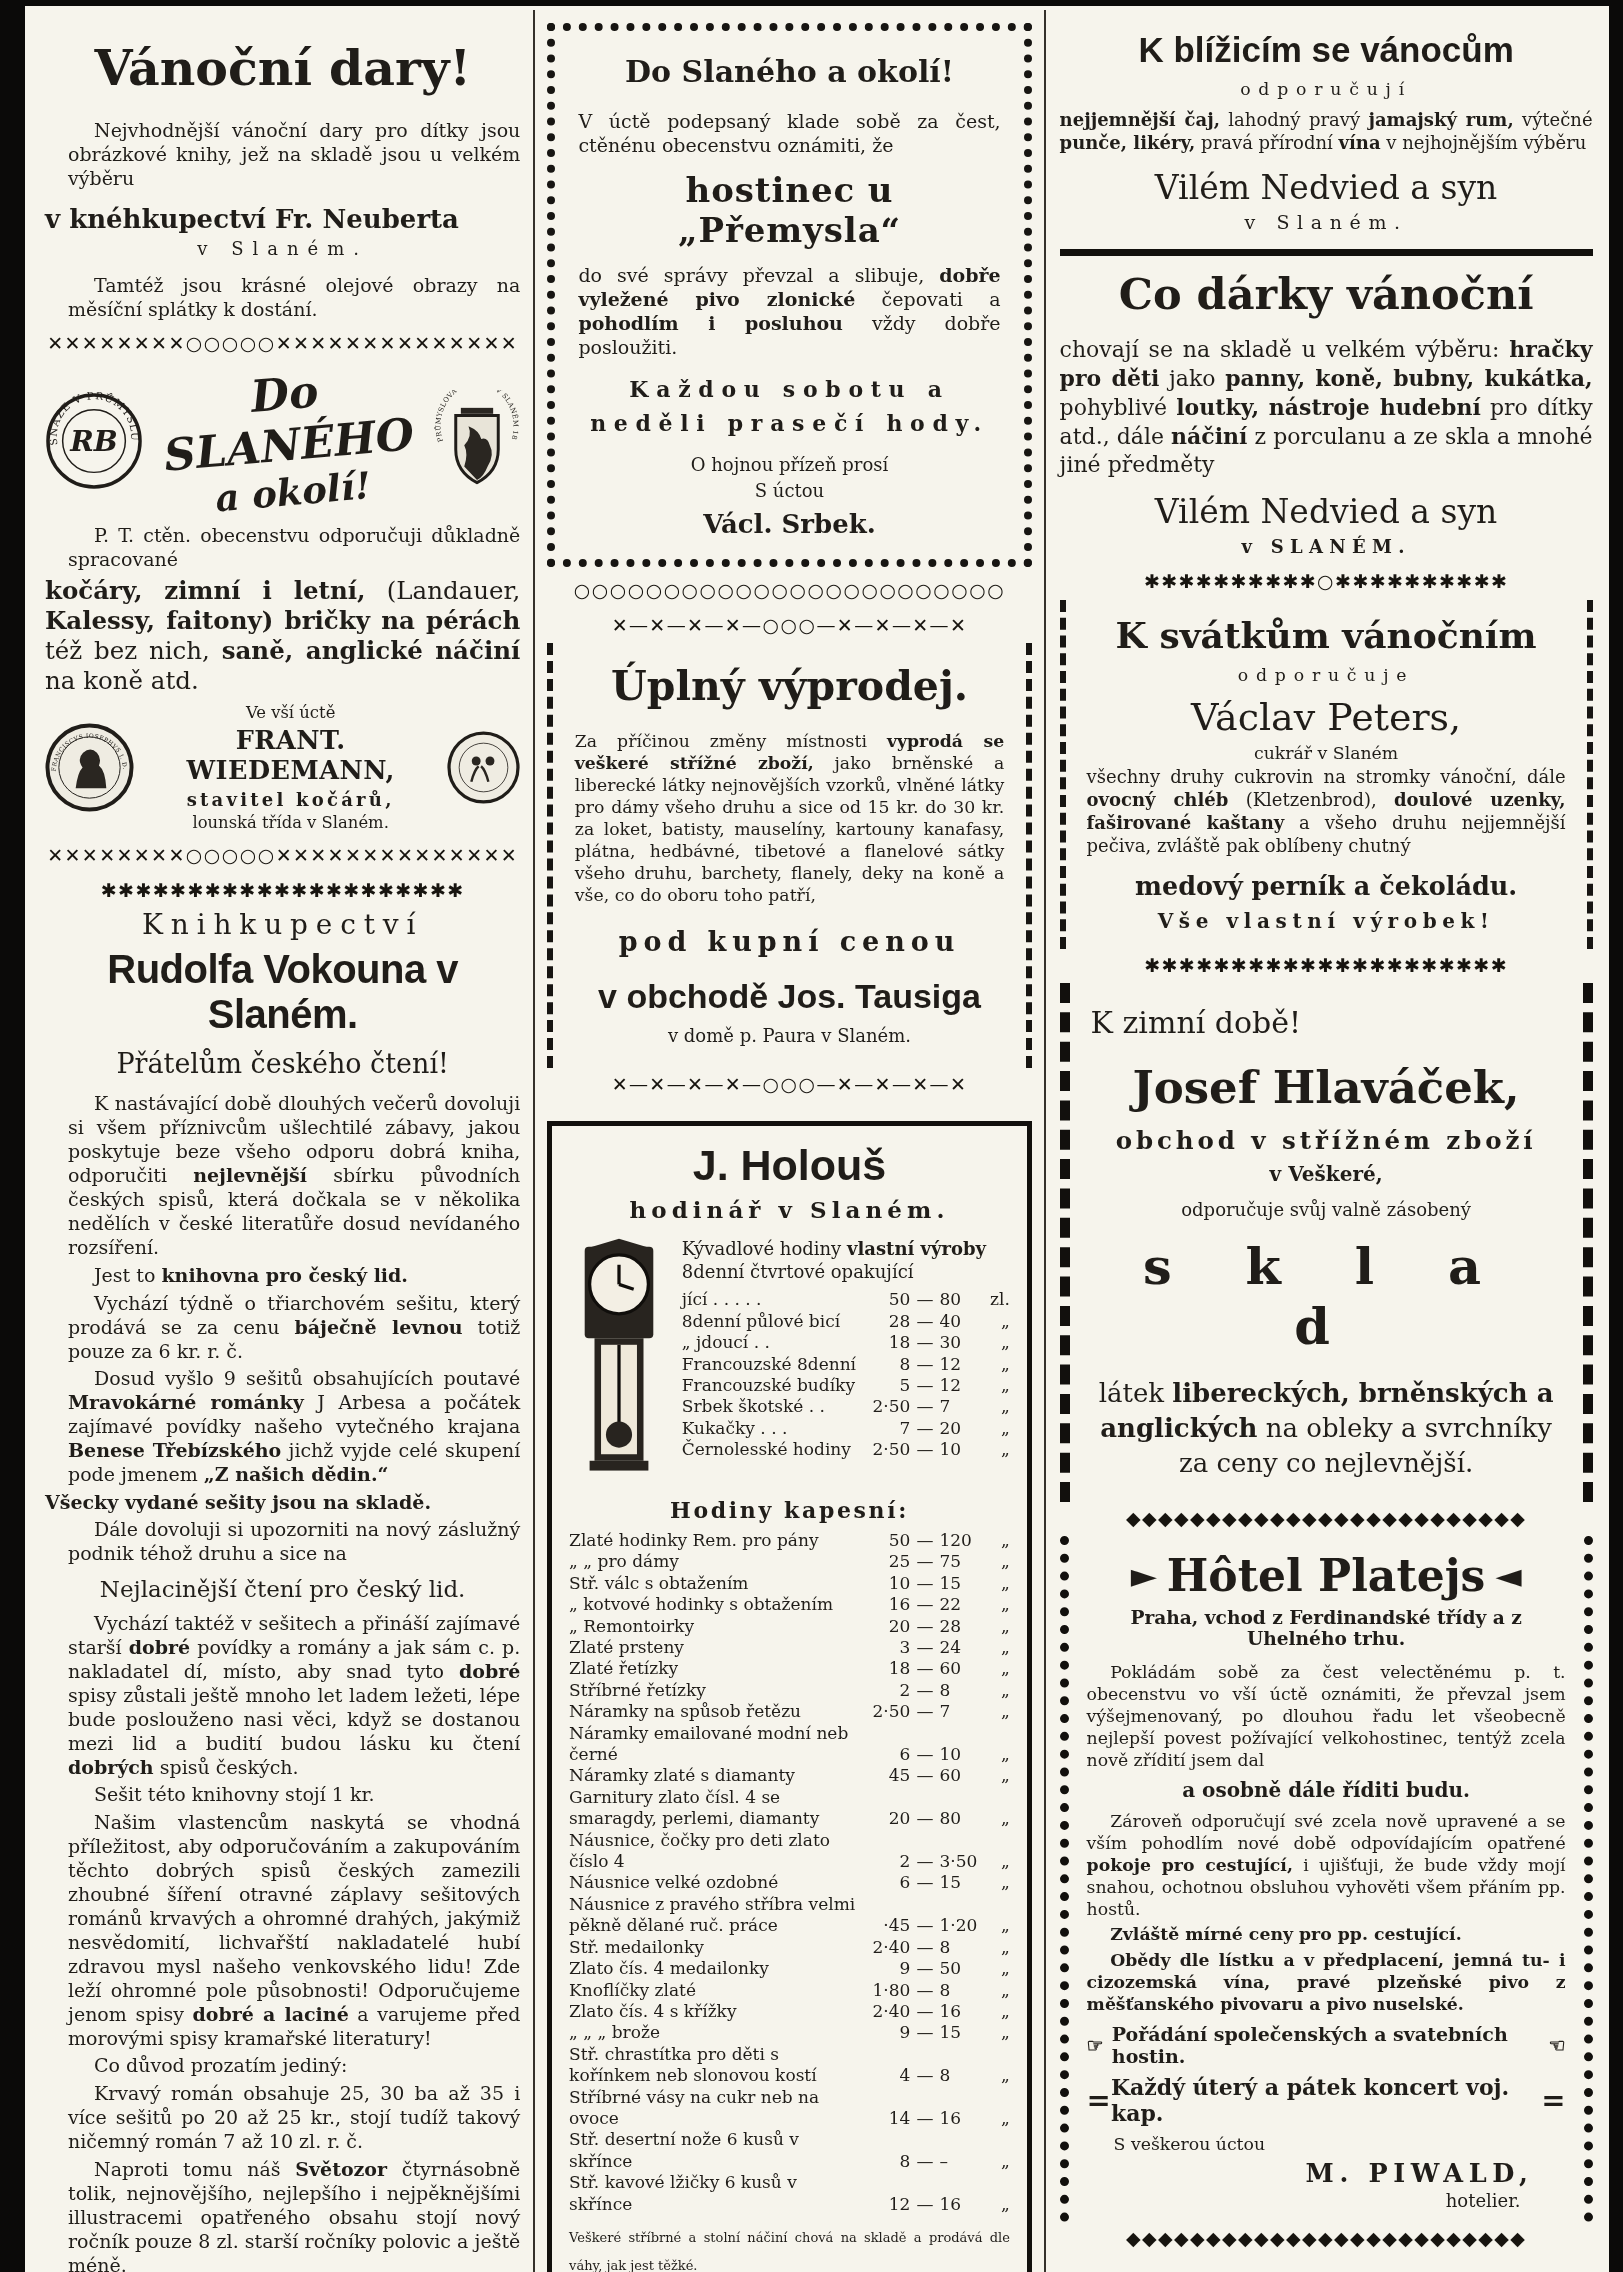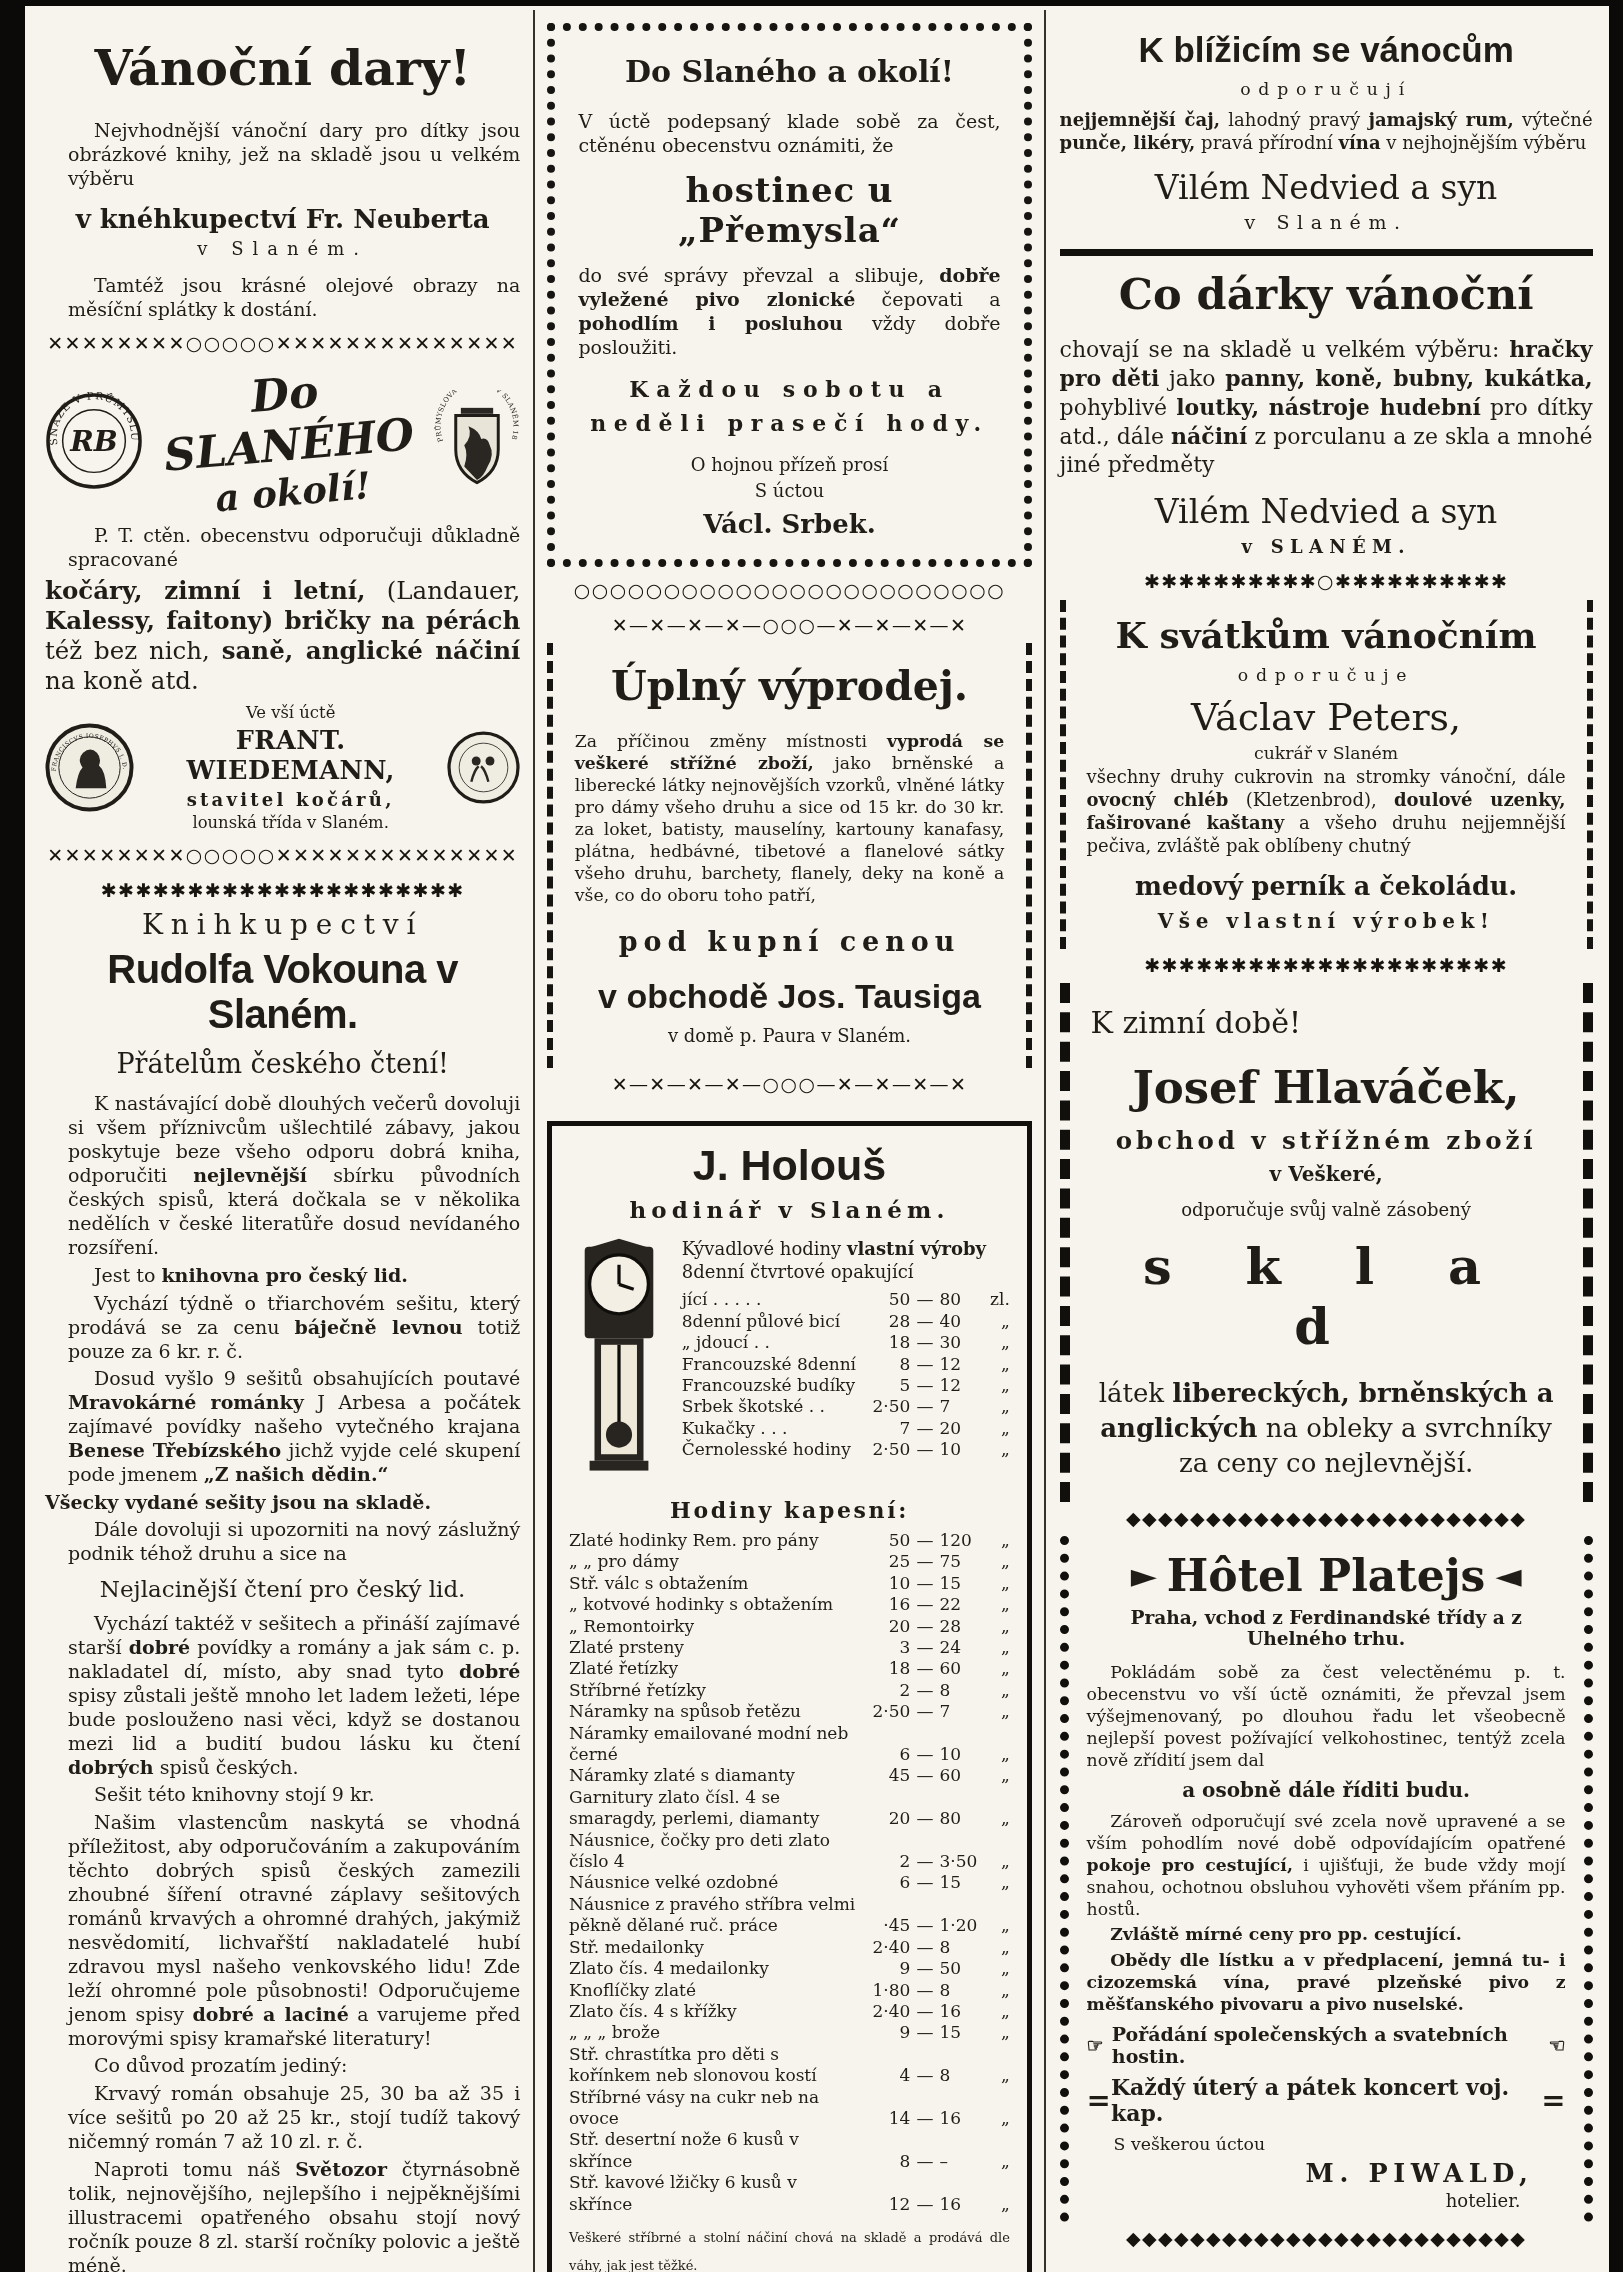--- a/index.html
+++ b/index.html
@@ -27,21 +27,21 @@
   .center { text-align: center; }
   .body { font-size: 19px; line-height: 24px; text-align: justify; margin: 3.6px 0; }
   p.ind { text-indent: 26px; margin-left: 23px; }
   .small { font-size: 17.3px; line-height: 22px; }
 
   .orn { text-align: center; white-space: nowrap; overflow: hidden; font-size: 19px; line-height: 1.25; margin: 11.8px 0; letter-spacing: 1.4px; color:#17140f; }
   .orn.tight { margin: 5.5px 0; }
 
   
   .a1-title { font-size: 49px; font-weight: 700; text-align: center; margin: 29px 0 21px; }
-  .a1-store { font-size: 26px; font-weight: 700; text-align: center; margin: 13.6px 0 4.5px; }
+  .a1-store { font-size: 26px; font-weight: 700; margin: 13.6px 0 4.5px; }
   .a1-place { font-size: 18px; letter-spacing: .5em; text-align: center; margin-bottom: 13.6px; }
 
   .emblem { display: flex; align-items: center; justify-content: space-between; margin: 6.4px 0 9px; }
   .emblem-script { flex: 1; text-align: center; transform: rotate(-5deg); }
   .emblem-script .l1 { font-size: 44px; font-style: italic; font-weight: 700; }
   .emblem-script .l2 { font-size: 37px; font-style: italic; font-weight: 700; }
 
   .wied-display { font-size: 24.5px; line-height: 30px; text-align: justify; margin: 4.5px 0 7.3px; }
   .wied-row { display: flex; align-items: center; justify-content: space-between; margin: 4.5px 0 2.7px; }
   .wied-mid { flex: 1; text-align: center; padding: 0 6.4px; }
@@ -211,21 +211,21 @@
         <div class="vok-sub">Přátelům českého čtení!</div>
 
         <p class="body ind"><span>K nastávající době dlouhých večerů dovoluji si všem příznivcům ušlechtilé zábavy, jakou poskytuje beze všeho odporu dobrá kniha, odporučiti </span><span class="b">nejlevnější</span><span> sbírku původních českých spisů, která dočkala se v několika nedělích v české literatůře dosud nevídaného rozsíření.</span></p>
         <p class="body ind"><span>Jest to </span><span class="b">knihovna pro český lid.</span></p>
         <p class="body ind"><span>Vychází týdně o třiarchovém sešitu, který prodává se za cenu </span><span class="b">báječně levnou</span><span> totiž pouze za 6 kr. r. č.</span></p>
         <p class="body ind"><span>Dosud vyšlo 9 sešitů obsahujících poutavé </span><span class="b">Mravokárné románky</span><span> J Arbesa a počátek zajímavé povídky našeho vytečného krajana </span><span class="b">Benese Třebízského</span><span> jichž vyjde celé skupení pode jmenem </span><span class="b">„Z našich dědin.“</span></p>
         <p class="body boldline center">Všecky vydané sešity jsou na skladě.</p>
         <p class="body ind">Dále dovoluji si upozorniti na nový záslužný podnik téhož druhu a sice na</p>
         <div class="vok-sh">Nejlacinější čtení pro český lid.</div>
         <p class="body ind"><span>Vychází taktéž v sešitech a přináší zajímavé starší </span><span class="b">dobré</span><span> povídky a romány a jak sám c. p. nakladatel dí, místo, aby snad tyto </span><span class="b">dobré</span><span> spisy zůstali ještě mnoho let ladem ležeti, lépe bude poslouženo nasi věci, když se dostanou mezi lid a budití budou lásku ku čtení </span><span class="b">dobrých</span><span> spisů českých.</span></p>
-        <p class="body ind">Sešit této knihovny stojí 9 kr.</p>
+        <p class="body ind">Sešit této knihovny stojí 1 kr.</p>
         <p class="body ind"><span>Našim vlastencům naskytá se vhodná příležitost, aby odporučováním a zakupováním těchto dobrých spisů českých zamezili zhoubné šíření otravné záplavy sešitových románů krvavých a ohromné drahých, jakýmiž nesvědomití, lichvařští nakladatelé hubí zdravou mysl našeho venkovského lidu! Zde leží ohromné pole působnosti! Odporučujeme jenom spisy </span><span class="b">dobré a laciné</span><span> a varujeme před morovými spisy kramařské literatury!</span></p>
         <p class="body ind">Co důvod prozatím jediný:</p>
         <p class="body ind">Krvavý román obsahuje 25, 30 ba až 35 i více sešitů po 20 až 25 kr., stojí tudíž takový ničemný román 7 až 10 zl. r. č.</p>
         <p class="body ind"><span>Naproti tomu náš </span><span class="b">Světozor</span><span> čtyrnásobně tolik, nejnovějšího, nejlepšího i nejpěknějšími illustracemi opatřeného obsahu stojí nový ročník pouze 8 zl. starší ročníky polovic a ještě méně.</span></p>
         <p class="body ind">Světozor z roku 1876 stojí pouze 3 zl. a jest pokud zásoba stačí, stále na skladě.</p>
       </section>
 
     </div>
 
     <div class="col col-2">

